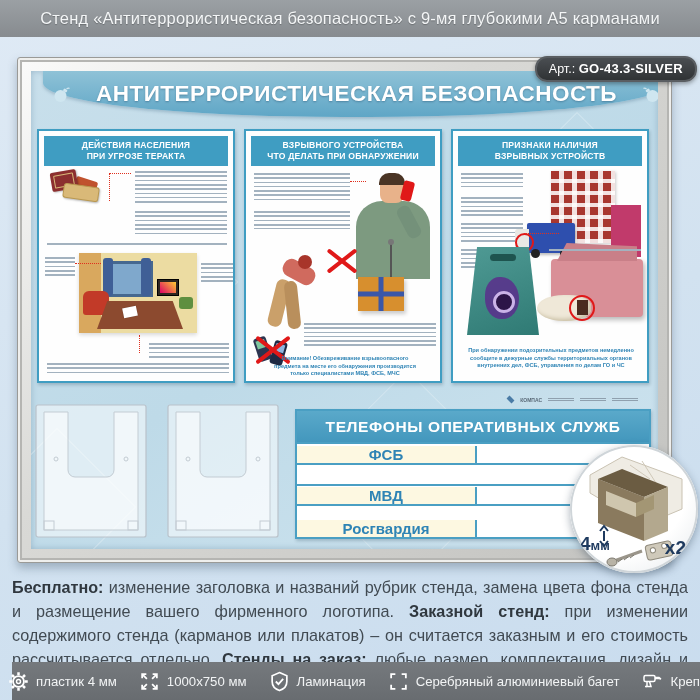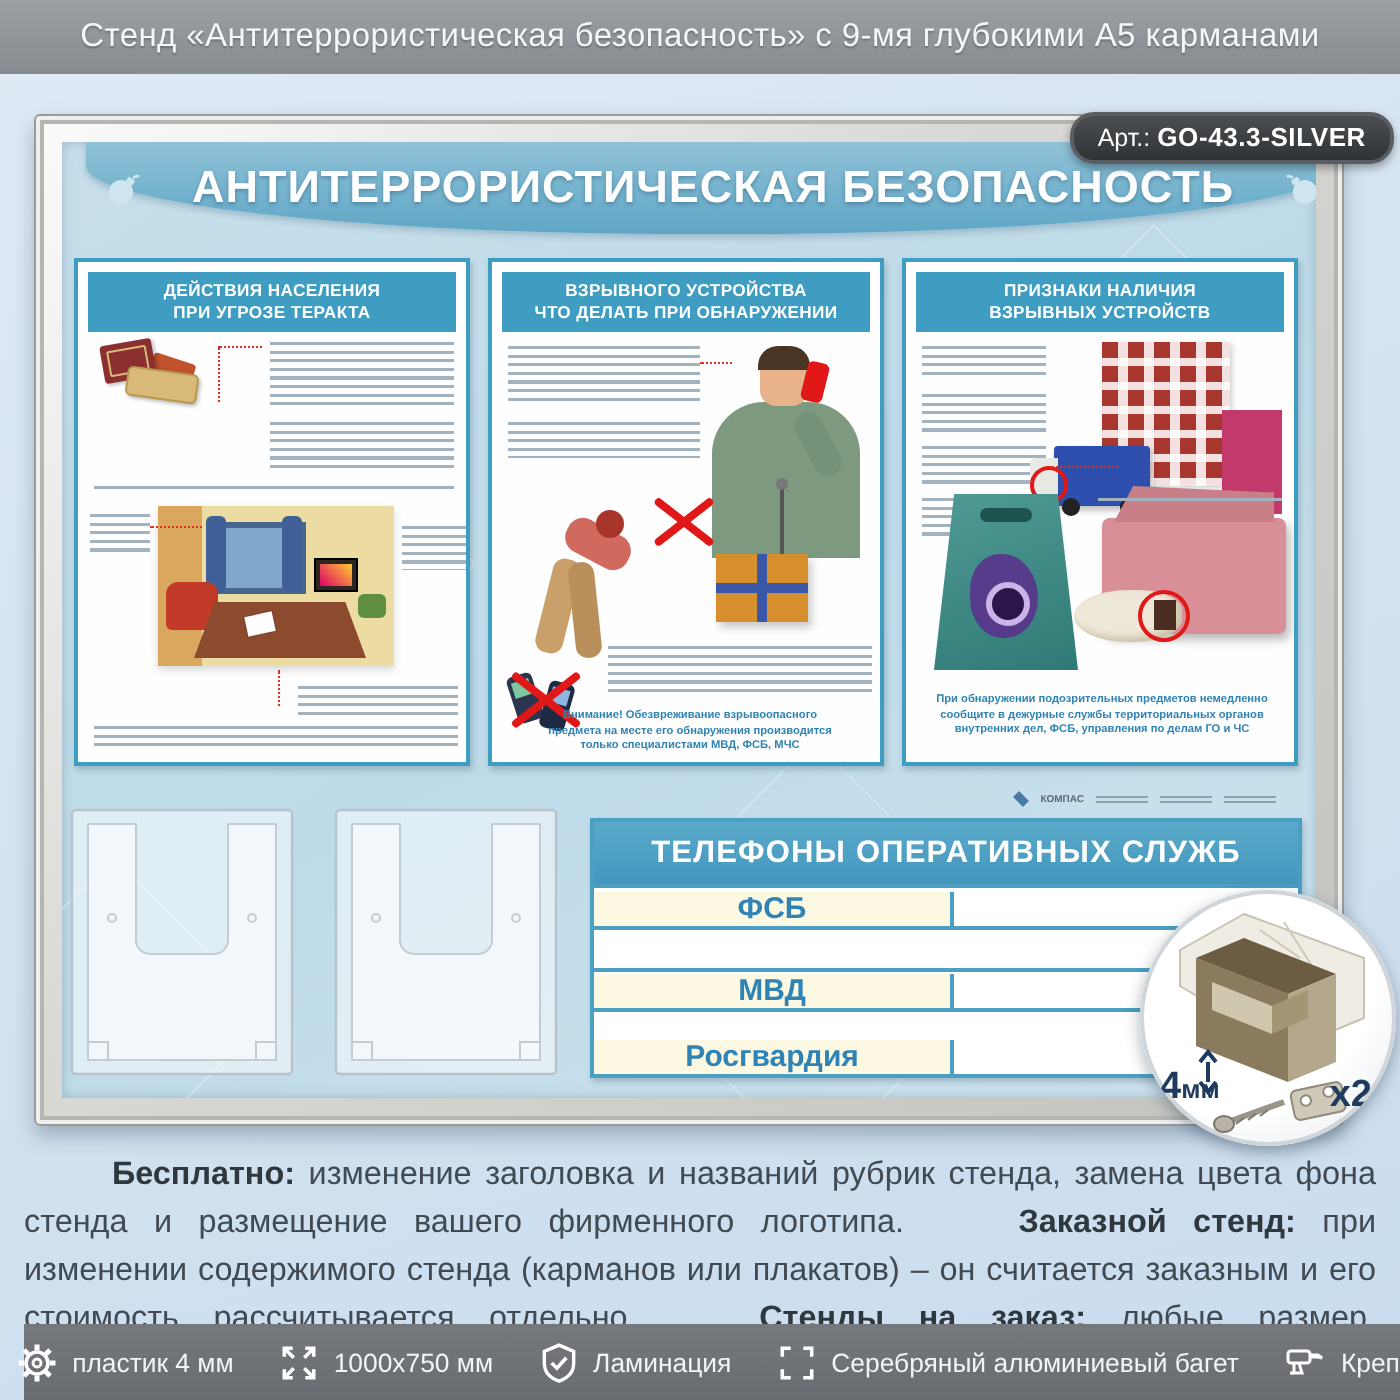--- a/index.html
+++ b/index.html
@@ -171,21 +171,21 @@
     overflow:hidden;
   }
   .corner-badge .th{position:absolute;left:10px;top:88px;color:#1e3a5f;font-weight:bold;font-size:19px;}
   .corner-badge .th small{font-size:13px;}
   .corner-badge .qty{position:absolute;right:12px;top:92px;color:#1e3a5f;font-weight:bold;font-size:19px;}
   
   .desc{
     position:absolute;left:12px;top:576px;width:676px;margin:0;
     color:#414a52;font-size:16.2px;line-height:1.48;text-align:justify;
   }
-  .desc b{color:#30383f;margin-left:44px;}
+  .desc b{color:#30383f;}
   
   .bottombar{
     position:absolute;left:12px;bottom:0;width:700px;height:38px;
     background:linear-gradient(#75797d,#686c70);
     display:flex;align-items:center;justify-content:center;gap:22px;
     color:#f2f4f5;font-size:13.2px;
   }
   .feat{display:flex;align-items:center;gap:7px;white-space:nowrap;}
   .feat svg{display:block;}
 </style>

